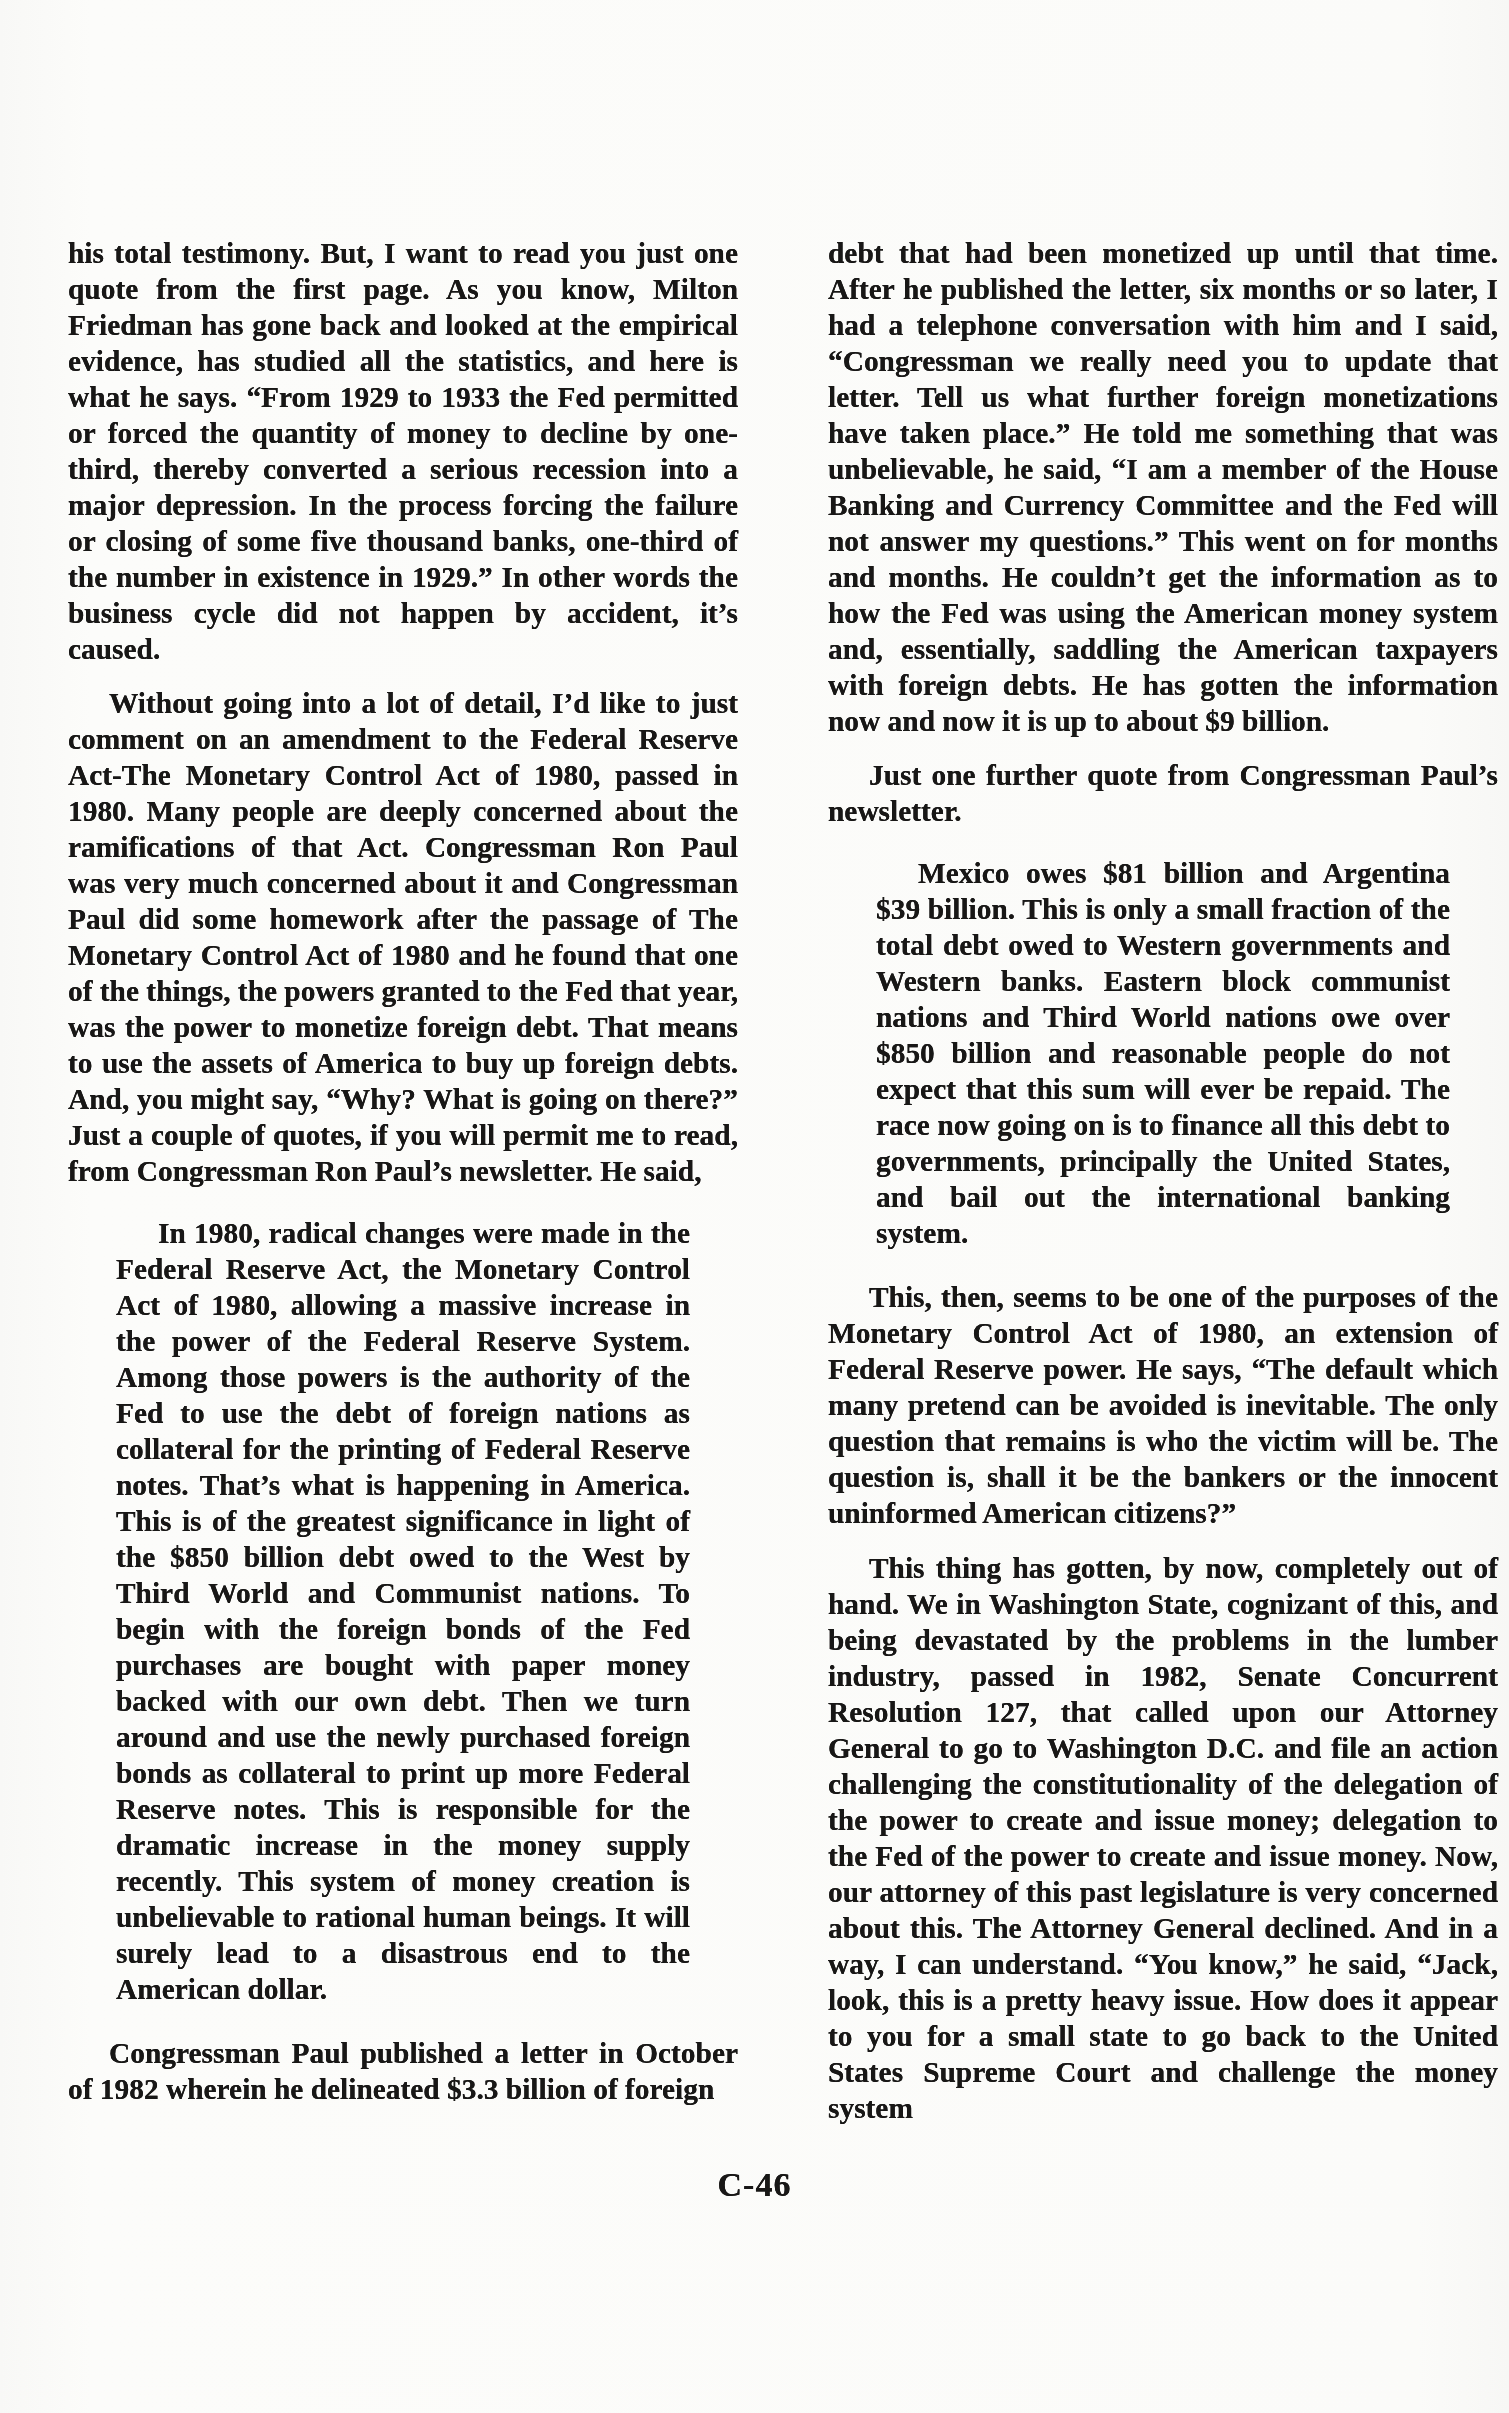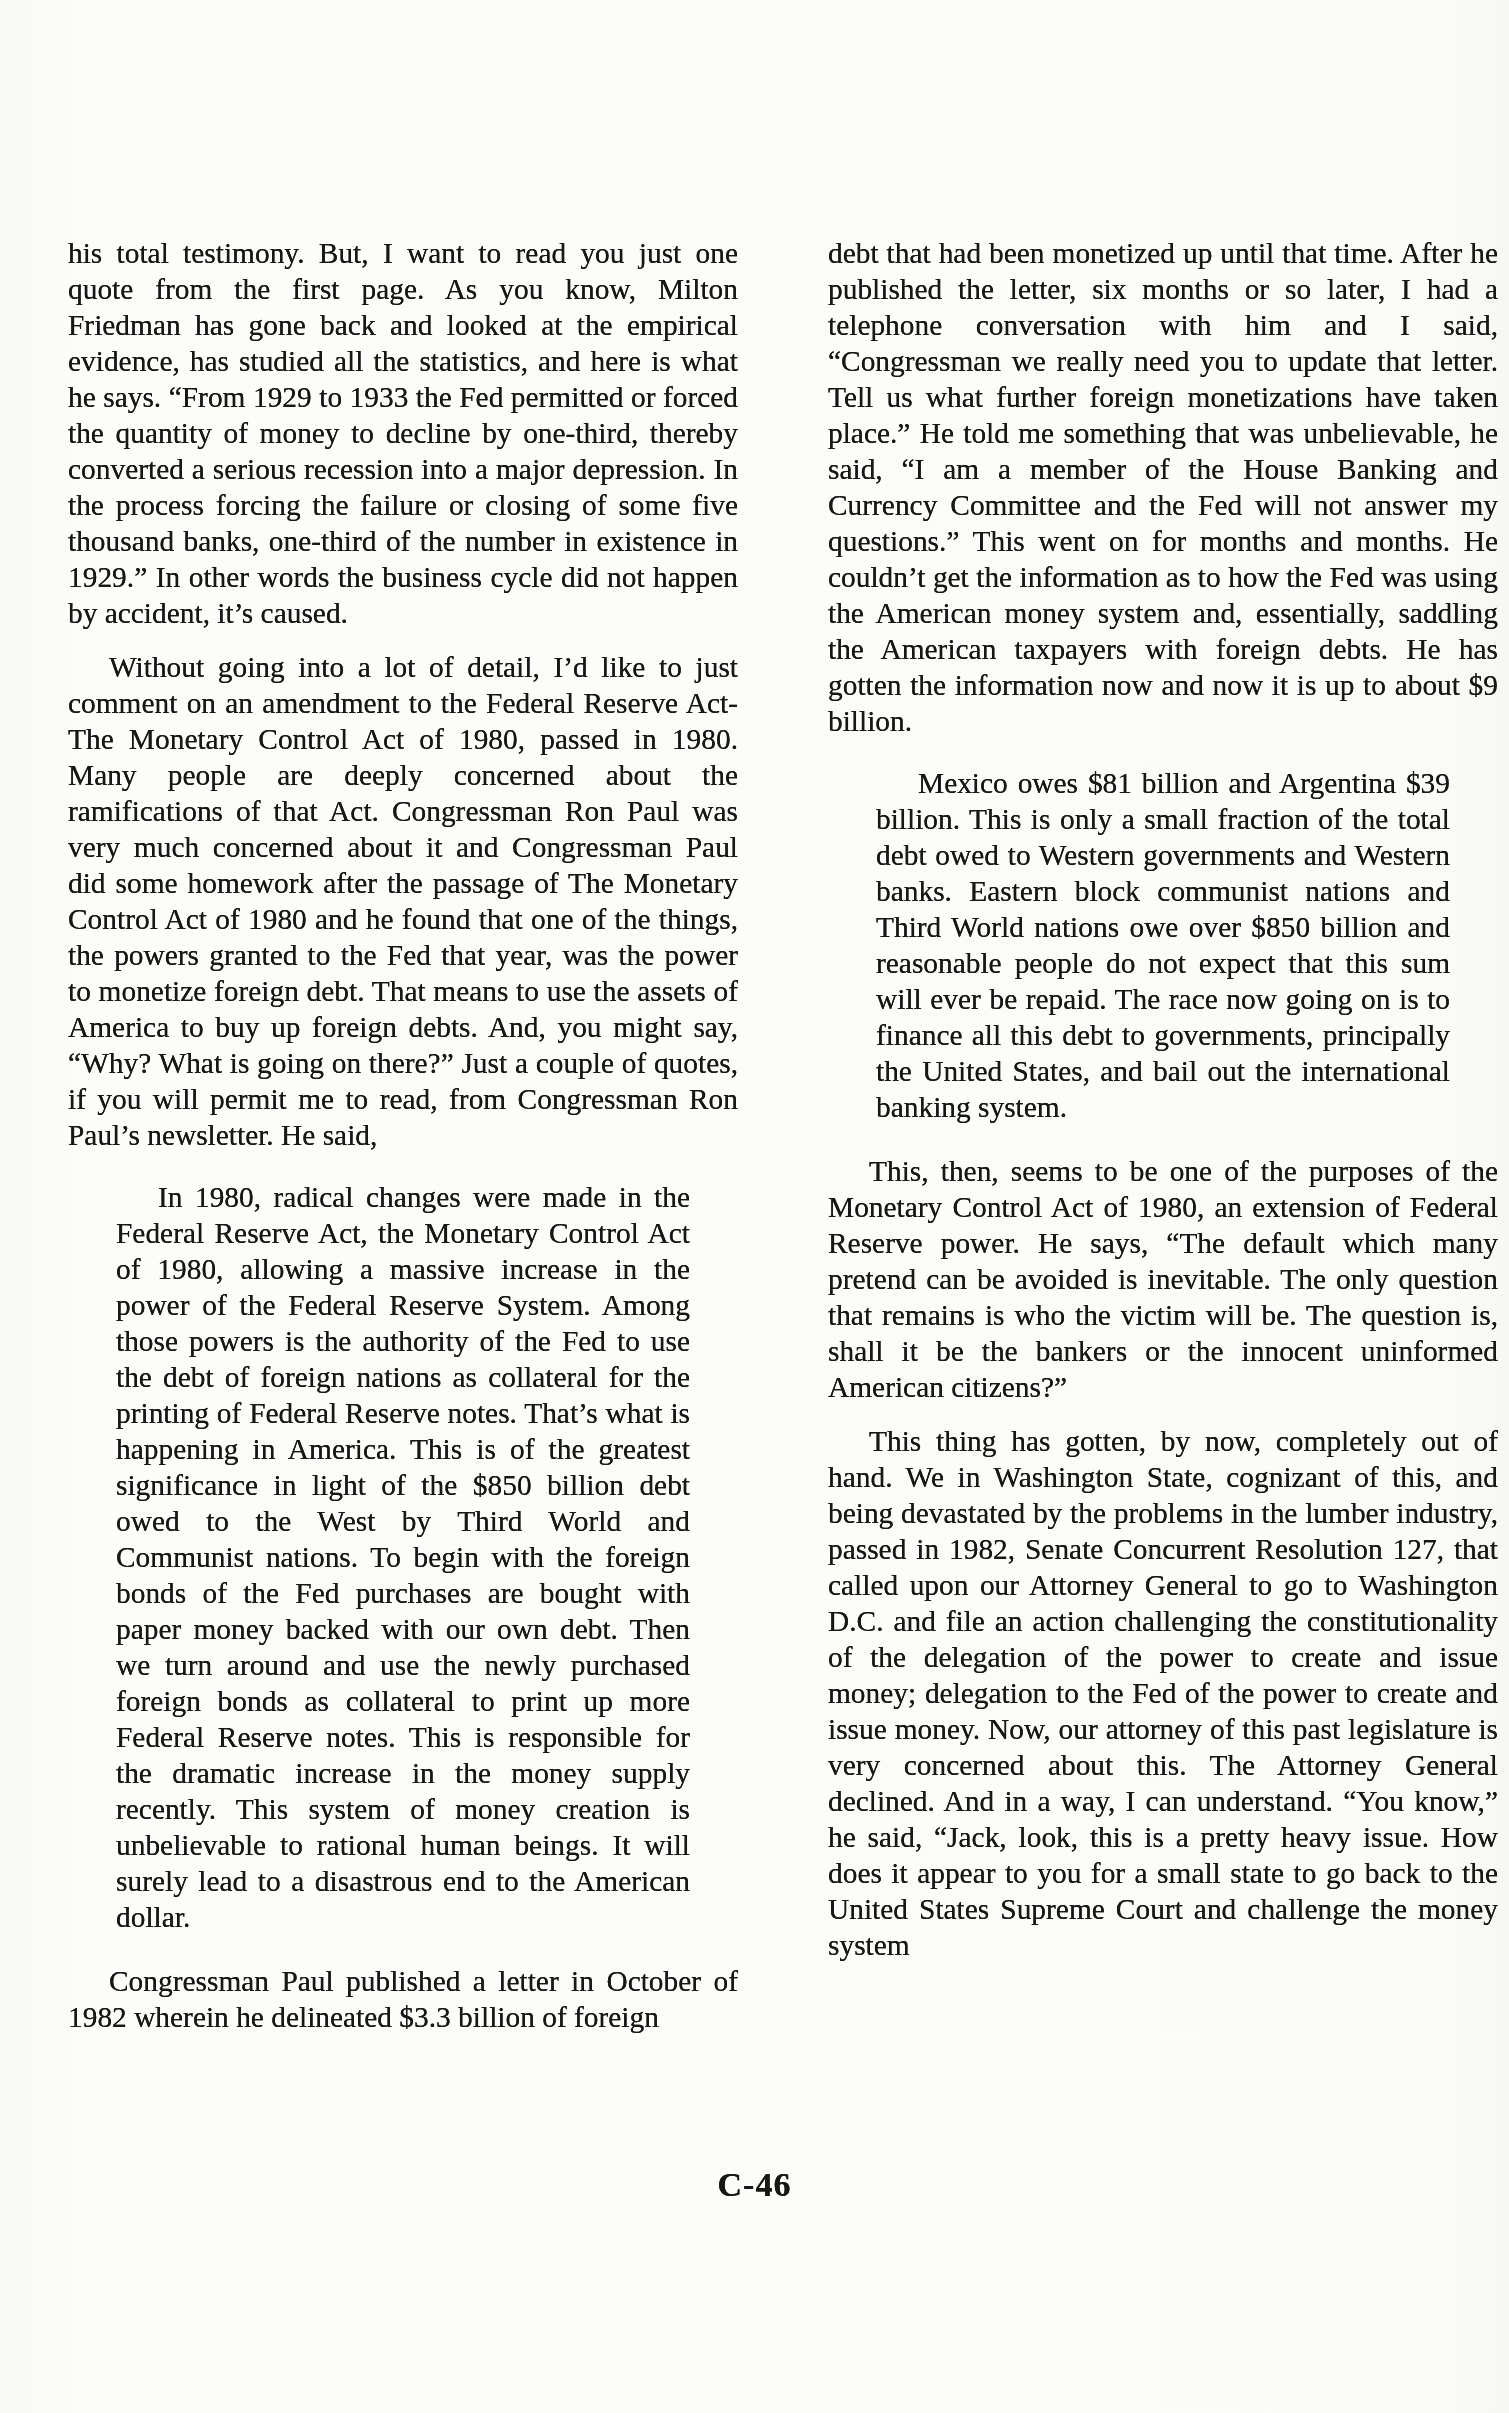--- a/index.html
+++ b/index.html
@@ -17,20 +17,21 @@
     color: #181716;
   }
   .column {
     position: absolute;
     top: 235px;
     width: 670px;
     font-size: 29.4px;
     line-height: 36px;
     text-align: justify;
     text-shadow: 0 0 0.6px currentColor; 
+    font-weight: bold;
   }
   .column-left  { left: 68px; }
   .column-right { left: 828px; }
   .column p {
     margin: 0 0 18.3px 0;
     text-indent: 41px;
   }
   .column p.continuation {
     text-indent: 0;
   }
@@ -56,20 +57,21 @@
 <div class="page">
   <div class="column column-left" id="col-left">
       <p class="continuation">his total testimony. But, I want to read you just one quote from the first page. As you know, Milton Friedman has gone back and looked at the empirical evidence, has studied all the statistics, and here is what he says. “From 1929 to 1933 the Fed permitted or forced the quantity of money to decline by one-third, thereby converted a serious recession into a major depression. In the process forcing the failure or closing of some five thousand banks, one-third of the number in existence in 1929.” In other words the business cycle did not happen by accident, it’s caused.</p>
       <p class="paragraph">Without going into a lot of detail, I’d like to just comment on an amendment to the Federal Reserve Act-The Monetary Control Act of 1980, passed in 1980. Many people are deeply concerned about the ramifications of that Act. Congressman Ron Paul was very much concerned about it and Congressman Paul did some homework after the passage of The Monetary Control Act of 1980 and he found that one of the things, the powers granted to the Fed that year, was the power to monetize foreign debt. That means to use the assets of America to buy up foreign debts. And, you might say, “Why? What is going on there?” Just a couple of quotes, if you will permit me to read, from Congressman Ron Paul’s newsletter. He said,</p>
       <p class="blockquote">In 1980, radical changes were made in the Federal Reserve Act, the Monetary Control Act of 1980, allowing a massive increase in the power of the Federal Reserve System. Among those powers is the authority of the Fed to use the debt of foreign nations as collateral for the printing of Federal Reserve notes. That’s what is happening in America. This is of the greatest significance in light of the $850 billion debt owed to the West by Third World and Communist nations. To begin with the foreign bonds of the Fed purchases are bought with paper money backed with our own debt. Then we turn around and use the newly purchased foreign bonds as collateral to print up more Federal Reserve notes. This is responsible for the dramatic increase in the money supply recently. This system of money creation is unbelievable to rational human beings. It will surely lead to a disastrous end to the American dollar.</p>
       <p class="paragraph">Congressman Paul published a letter in October of 1982 wherein he delineated $3.3 billion of foreign</p>
     </div>
 
   <div class="column column-right" id="col-right">
       <p class="continuation">debt that had been monetized up until that time. After he published the letter, six months or so later, I had a telephone conversation with him and I said, “Congressman we really need you to update that letter. Tell us what further foreign monetizations have taken place.” He told me something that was unbelievable, he said, “I am a member of the House Banking and Currency Committee and the Fed will not answer my questions.” This went on for months and months. He couldn’t get the information as to how the Fed was using the American money system and, essentially, saddling the American taxpayers with foreign debts. He has gotten the information now and now it is up to about $9 billion.</p>
+      <p class="paragraph">Just one further quote from Congressman Paul’s newsletter.</p>
       <p class="blockquote">Mexico owes $81 billion and Argentina $39 billion. This is only a small fraction of the total debt owed to Western governments and Western banks. Eastern block communist nations and Third World nations owe over $850 billion and reasonable people do not expect that this sum will ever be repaid. The race now going on is to finance all this debt to governments, principally the United States, and bail out the international banking system.</p>
       <p class="paragraph">This, then, seems to be one of the purposes of the Monetary Control Act of 1980, an extension of Federal Reserve power. He says, “The default which many pretend can be avoided is inevitable. The only question that remains is who the victim will be. The question is, shall it be the bankers or the innocent uninformed American citizens?”</p>
       <p class="paragraph">This thing has gotten, by now, completely out of hand. We in Washington State, cognizant of this, and being devastated by the problems in the lumber industry, passed in 1982, Senate Concurrent Resolution 127, that called upon our Attorney General to go to Washington D.C. and file an action challenging the constitutionality of the delegation of the power to create and issue money; delegation to the Fed of the power to create and issue money. Now, our attorney of this past legislature is very concerned about this. The Attorney General declined. And in a way, I can understand. “You know,” he said, “Jack, look, this is a pretty heavy issue. How does it appear to you for a small state to go back to the United States Supreme Court and challenge the money system</p>
     </div>
 
   <div class="page-number">C-46</div>
 </div>
 
 
 </body></html>

